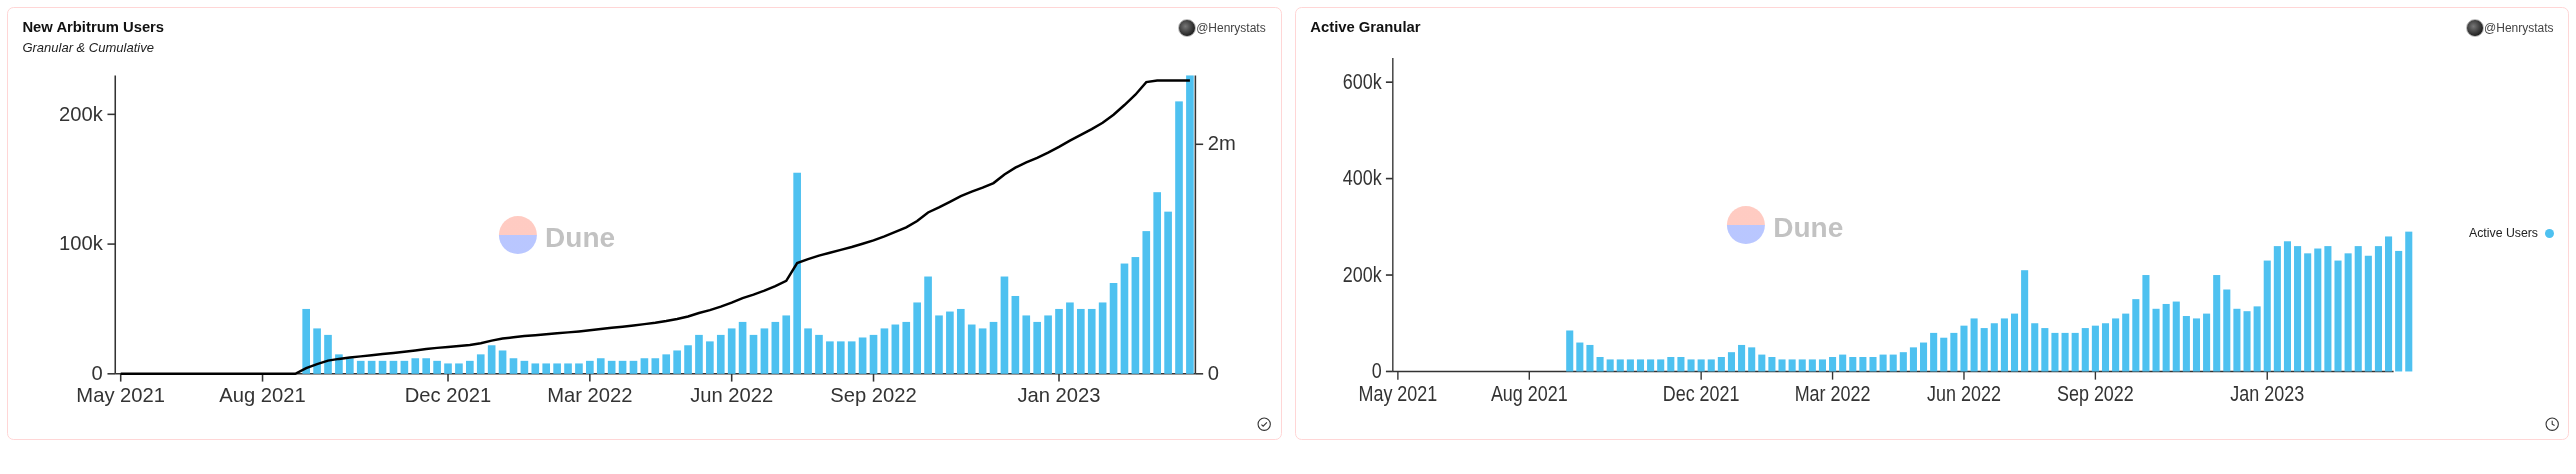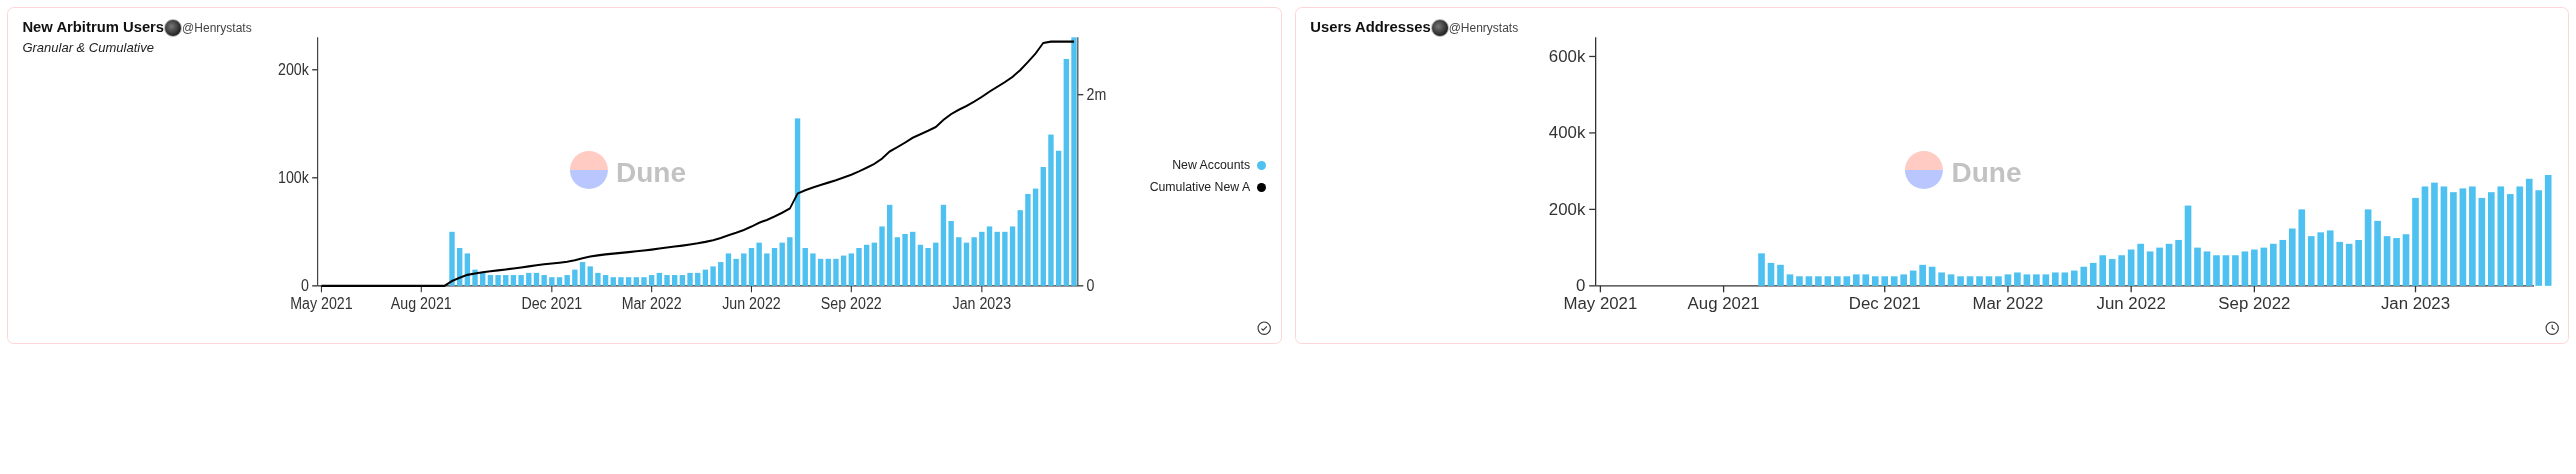--- a/index.html
+++ b/index.html
@@ -12,21 +12,21 @@
   }
   .card {
     flex: 1;
     border: 0.8px solid #ffd6d6;
     border-radius: 6.6px;
     background: #fff;
     padding: 11.5px 14.8px 18px 14.8px;
     position: relative;
     min-height: 230px;
     display: flex;
-    flex-direction: row;
+    flex-direction: column;
   }
   .card-header {
     display: flex;
     justify-content: space-between;
     align-items: flex-start;
   }
   .title-block { }
   .title {
     font-weight: 700;
     font-size: 14.8px;
@@ -236,43 +236,33 @@
           <rect class="bar-rect" x="706.9116161616162" y="129.04347826086956" width="4.9141414141414135" height="70.95652173913044"></rect>
           <rect class="bar-rect" x="713.9318181818182" y="124.8695652173913" width="4.9141414141414135" height="75.1304347826087"></rect>
           <rect class="bar-rect" x="720.9520202020203" y="108.17391304347825" width="4.9141414141414135" height="91.82608695652175"></rect>
           <rect class="bar-rect" x="727.9722222222223" y="83.13043478260869" width="4.9141414141414135" height="116.86956521739131"></rect>
           <rect class="bar-rect" x="734.9924242424242" y="95.65217391304348" width="4.9141414141414135" height="104.34782608695652"></rect>
           <rect class="bar-rect" x="742.0126262626263" y="24.69565217391306" width="4.9141414141414135" height="175.30434782608694"></rect>
           <rect class="bar-rect" x="749.0328282828283" y="8" width="4.9141414141414135" height="192"></rect>
           <path class="cum-line" d="M63.51010101010101,200L70.53030303030303,200L77.55050505050505,200L84.57070707070707,200L91.5909090909091,200L98.61111111111111,200L105.63131313131314,200L112.65151515151516,200L119.67171717171718,200L126.69191919191918,200L133.71212121212122,200L140.7323232323232,200L147.75252525252526,200L154.77272727272725,200L161.79292929292927,200L168.81313131313132,200L175.83333333333331,200L182.85353535353534,196.30769230769232L189.87373737373738,193.72307692307692L196.89393939393938,191.5076923076923L203.91414141414143,190.4L210.93434343434345,189.51384615384615L217.95454545454544,188.7753846153846L224.9747474747475,188.03692307692307L231.9949494949495,187.29846153846154L239.0151515151515,186.56L246.03535353535355,185.82153846153847L253.05555555555557,184.9353846153846L260.0757575757576,184.04923076923077L267.0959595959596,183.31076923076924L274.1161616161616,182.72L281.1363636363636,182.12923076923076L288.15656565656565,181.39076923076922L295.17676767676767,180.28307692307692L302.19696969696975,178.65846153846155L309.2171717171717,177.32923076923078L316.23737373737373,176.44307692307692L323.25757575757575,175.70461538461538L330.27777777777777,175.11384615384617L337.2979797979798,174.52307692307693L344.3181818181818,173.9323076923077L351.33838383838383,173.34153846153845L358.35858585858585,172.75076923076924L365.3787878787879,172.0123076923077L372.3989898989899,171.12615384615384L379.4191919191919,170.3876923076923L386.43939393939394,169.64923076923077L393.45959595959596,168.91076923076923L400.479797979798,168.02461538461537L407.5,167.13846153846154L414.52020202020196,166.03076923076924L421.54040404040404,164.70153846153846L428.56060606060606,163.07692307692307L435.5808080808081,160.86153846153846L442.6010101010101,159.01538461538462L449.62121212121207,156.8L456.64141414141415,154.2153846153846L463.6616161616161,151.26153846153846L470.6818181818182,149.04615384615386L477.7020202020202,146.46153846153845L484.72222222222223,143.5076923076923L491.74242424242425,140.18461538461537L498.7626262626262,128.73846153846154L505.7828282828283,126.15384615384615L512.8030303030303,123.93846153846154L519.8232323232323,122.09230769230768L526.8434343434344,120.24615384615385L533.8636363636363,118.4L540.8838383838383,116.3323076923077L547.9040404040404,114.11692307692309L554.9242424242425,111.5323076923077L561.9444444444445,108.72615384615384L568.9646464646464,105.77230769230769L575.9848484848485,101.71076923076923L583.0050505050505,96.1723076923077L590.0252525252525,92.84923076923079L597.0454545454545,89.30461538461537L604.0656565656566,85.6123076923077L611.0858585858585,82.80615384615385L618.1060606060606,80.22153846153847L625.1262626262626,77.2676923076923L632.1464646464647,71.72923076923075L639.1666666666667,67.29846153846154L646.1868686868687,63.9753846153846L653.2070707070707,61.021538461538455L660.2272727272727,57.698461538461544L667.2474747474747,54.006153846153836L674.2676767676768,49.94461538461539L681.2878787878788,46.25230769230768L688.3080808080808,42.56L695.3282828282828,38.49846153846153L702.3484848484849,33.329230769230776L709.3686868686868,27.052307692307693L716.3888888888889,20.406153846153842L723.409090909091,12.28307692307692L730.429292929293,11.32307692307694L737.4494949494949,11.32307692307694L744.469696969697,11.32307692307694L751.489898989899,11.32307692307694"></path>
         </svg>
     </div>
-    <div class="legend">
-      <div class="legend-item">
-        <span>New Accounts</span>
-        <span class="swatch bar"></span>
-      </div>
-      <div class="legend-item">
-        <span>Cumulative New A</span>
-        <span class="swatch line"></span>
-      </div>
-    </div>
   </div>
   <div class="corner-icon">
     <svg viewBox="0 0 24 24" fill="none" stroke="currentColor" stroke-width="1.6">
       <circle cx="12" cy="12" r="9"></circle>
         <path d="M8 12.5l2.5 2.5L16 9.5"></path>
     </svg>
   </div>
 </div>
 
 <div class="card">
   <div class="card-header">
     <div class="title-block">
-      <div class="title">Users Addresses</div>
+      <div class="title">Active Granular</div>
     </div>
     <div class="author">
       <span class="avatar"></span>
       <span>@Henrystats</span>
     </div>
   </div>
   <div class="body">
     <div class="plot-wrap">
       <div class="watermark">
         <div class="dune-logo"></div>
@@ -394,20 +384,26 @@
           <rect class="bar-rect" x="800.7449494949495" y="111.38461538461539" width="5.126262626262626" height="88.61538461538461"></rect>
           <rect class="bar-rect" x="808.0681818181818" y="99.56923076923076" width="5.126262626262626" height="100.43076923076924"></rect>
           <rect class="bar-rect" x="815.3914141414141" y="84.80000000000001" width="5.126262626262626" height="115.19999999999999"></rect>
           <rect class="bar-rect" x="822.7146464646465" y="90.70769230769231" width="5.126262626262626" height="109.29230769230769"></rect>
           <rect class="bar-rect" x="830.0378787878789" y="67.0769230769231" width="5.126262626262626" height="132.9230769230769"></rect>
           <rect class="bar-rect" x="837.3611111111111" y="70.03076923076924" width="5.126262626262626" height="129.96923076923076"></rect>
           <rect class="bar-rect" x="844.6843434343434" y="13.907692307692315" width="5.126262626262626" height="186.09230769230768"></rect>
           <rect class="bar-rect" x="852.0075757575759" y="49.35384615384615" width="5.126262626262626" height="150.64615384615385"></rect>
         </svg>
     </div>
+    <div class="legend">
+      <div class="legend-item">
+        <span>Active Users</span>
+        <span class="swatch bar"></span>
+      </div>
+    </div>
   </div>
   <div class="corner-icon">
     <svg viewBox="0 0 24 24" fill="none" stroke="currentColor" stroke-width="1.6">
       <circle cx="12" cy="12" r="9"></circle>
         <path d="M12 7v5l3.5 2"></path>
     </svg>
   </div>
 </div>
 
 

